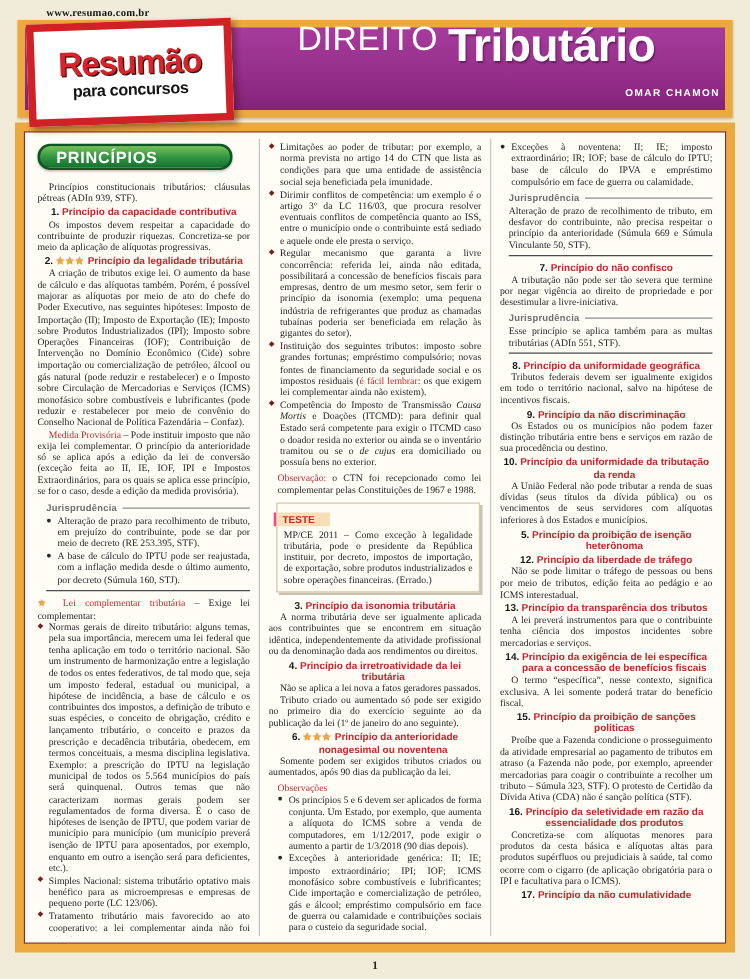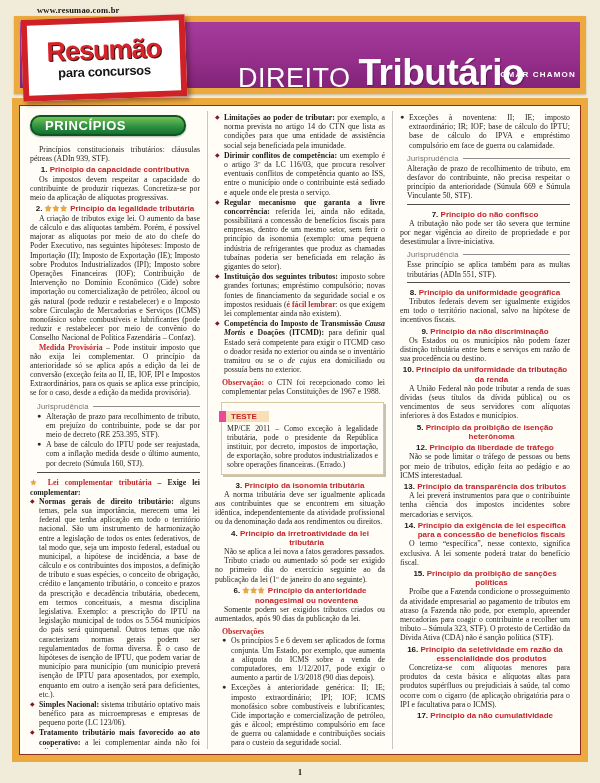--- a/index.html
+++ b/index.html
@@ -15,21 +15,21 @@
   .header{position:absolute;left:14px;top:16px;width:572px;height:78px;background:#eba93e;box-shadow:0 1px 2px rgba(120,80,20,.35);}
   .purple{position:absolute;left:6px;top:6px;right:6px;bottom:6px;background:linear-gradient(180deg,#a63b9b 0%,#962f8c 55%,#822378 100%);}
   .badge{
     position:absolute;left:8px;top:1px;width:152px;height:70px;background:#fff;
     border:6px solid #d02127;transform:rotate(-2deg);
     box-shadow:3px 3px 5px rgba(60,15,15,.45), inset 0 0 0 2px #fff;
     display:flex;flex-direction:column;align-items:center;justify-content:center;z-index:3;
   }
   .badge .l1{font-family:"Liberation Sans",sans-serif;font-weight:bold;font-size:27px;line-height:.95;color:#d7232a;letter-spacing:-1px;text-shadow:1px 1px 0 #38100f;}
   .badge .l2{font-family:"Liberation Sans",sans-serif;font-weight:bold;font-size:13px;line-height:1;color:#141414;margin-top:1px;letter-spacing:-.3px;}
-  .titlebar{position:absolute;left:170px;right:8px;top:0;bottom:0;display:flex;align-items:flex-end;justify-content:center;gap:8px;color:#fff;}
+  .titlebar{position:absolute;left:170px;right:8px;top:0;bottom:0;display:flex;align-items:flex-start;justify-content:center;gap:8px;color:#fff;}
   .t-light{font-family:"Liberation Sans",sans-serif;font-weight:normal;font-size:27px;letter-spacing:.5px;}
   .t-bold{font-family:"Liberation Sans",sans-serif;font-weight:bold;font-size:37px;letter-spacing:-.5px;text-shadow:1px 1px 1px rgba(60,10,55,.5);}
   .author{position:absolute;right:10px;bottom:15px;font-family:"Liberation Sans",sans-serif;font-weight:bold;font-size:8px;color:#fff;letter-spacing:1.2px;}
   
   .box{position:absolute;left:12px;top:98px;width:576px;height:664px;background:#eba93e;padding:7px;box-sizing:border-box;}
   .box-inner{width:100%;height:100%;background:#fffdf6;border:1px solid #8f2c1d;box-sizing:border-box;display:flex;padding:5px 3px;overflow:hidden;}
   .col{flex:1 1 0;padding:2px 7px;overflow:hidden;min-width:0;}
   .col + .col{border-left:1px solid #c6c6c6;}
   .pagenum{position:absolute;bottom:6px;left:0;right:0;text-align:center;font-weight:bold;font-size:9px;color:#222;}
   
@@ -40,34 +40,34 @@
     color:#fff;font-family:"Liberation Sans",sans-serif;font-weight:bold;font-size:13px;letter-spacing:.6px;
     display:flex;align-items:center;padding-left:13px;
   }
   
   .p{font-size:7.8px;line-height:1.18;text-align:justify;color:#1d1d1d;text-indent:9px;margin:0;hyphens:auto;}
   .noind{text-indent:0;}
   .h{font-family:"Liberation Sans",sans-serif;font-weight:bold;font-size:8px;line-height:1.16;color:#c4262c;margin:2px 0 0;padding-left:13px;text-indent:-13px;text-align:center;}
   .h .num{color:#161616;}
   .stars{color:#efa93c;text-shadow:0 0 1px #93550b;letter-spacing:1px;font-size:7.5px;}
   .red{color:#c4262c;}
-  .b{font-weight:bold;}
+  .b{font-weight:normal;}
   .it{font-style:italic;}
   .li{font-size:7.8px;line-height:1.18;text-align:justify;color:#1d1d1d;margin:0 0 1px;padding-left:9px;position:relative;hyphens:auto;}
   .li .mk{position:absolute;left:0;top:1px;color:#7d191b;font-size:6px;}
   .li.round .mk{color:#2a2a2a;font-size:7px;top:0;}
   
   .juris{margin:4px 0 5px 7px;padding-bottom:3px;border-bottom:1px solid #4c4c4c;}
   .jrow{display:flex;align-items:center;gap:4px;margin-bottom:1px;}
-  .jlabel{font-family:"Liberation Sans",sans-serif;font-weight:normal;font-size:7.5px;color:#6d6d6d;letter-spacing:.2px;}
+  .jlabel{font-family:"Liberation Sans",sans-serif;font-weight:bold;font-size:7.5px;color:#6d6d6d;letter-spacing:.2px;}
   .jrule{flex:1;border-top:1px solid #8d8d8d;}
   .obsblock{margin:4px 0 3px 7px;}
   
   .teste{margin:5px 1px 6px 6px;border:1px solid #d8c8a4;box-shadow:2px 2px 0 rgba(145,135,115,.5);padding:2px 5px 4px;background:#fffdf6;}
-  .teste-label{display:inline-block;background:#f7dfb8;color:#c4262c;font-family:"Liberation Sans",sans-serif;font-weight:bold;font-size:8px;padding:1px 12px 1px 5px;border-left:7px solid #ec4899;margin:0 0 2px -8px;}
+  .teste-label{display:inline-block;background:#f7dfb8;color:#c4262c;font-family:"Liberation Sans",sans-serif;font-weight:bold;font-size:8px;padding:1px 12px 1px 5px;border-left:2px solid #ec4899;margin:0 0 2px -8px;}
 </style>
 </head>
 <body>
 
 <div class="url">www.resumao.com.br</div>
 
 <div class="header">
   <div class="purple"></div>
   <div class="badge">
     <div class="l1">Resumão</div>

